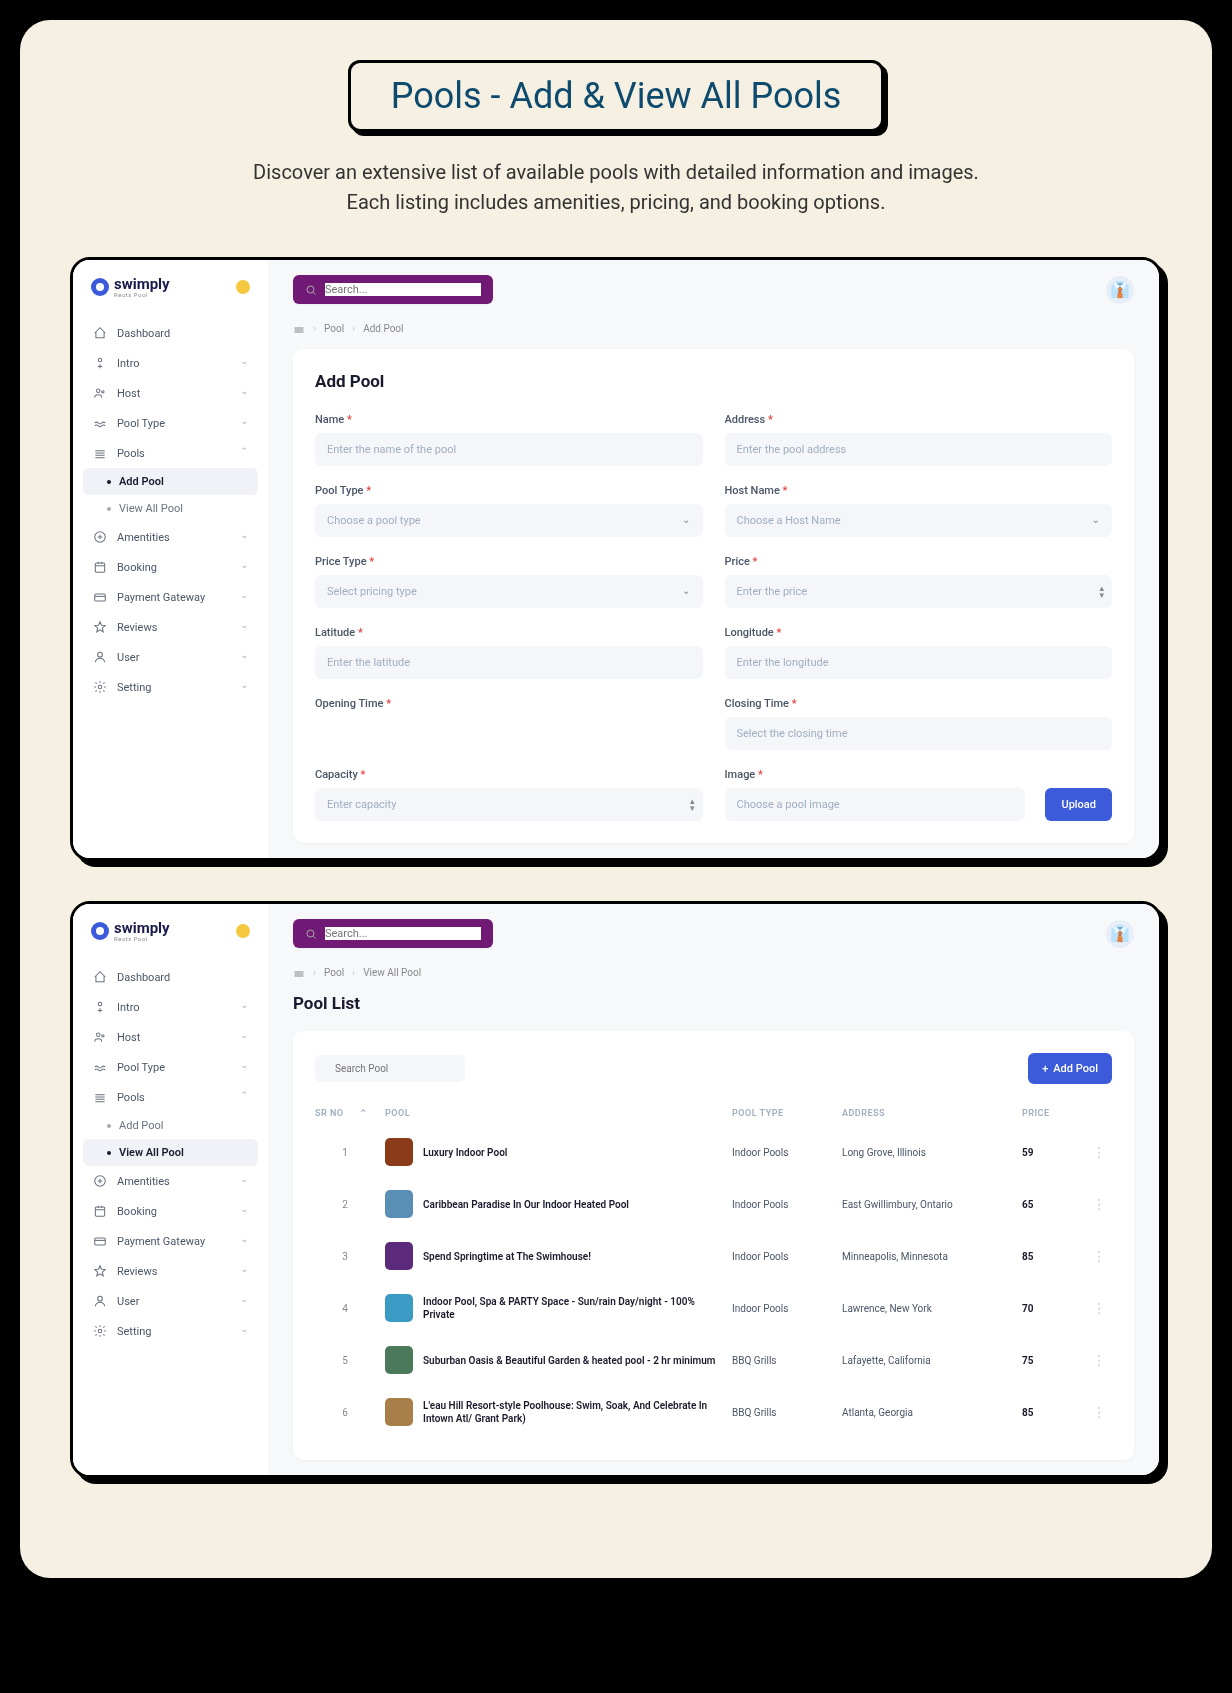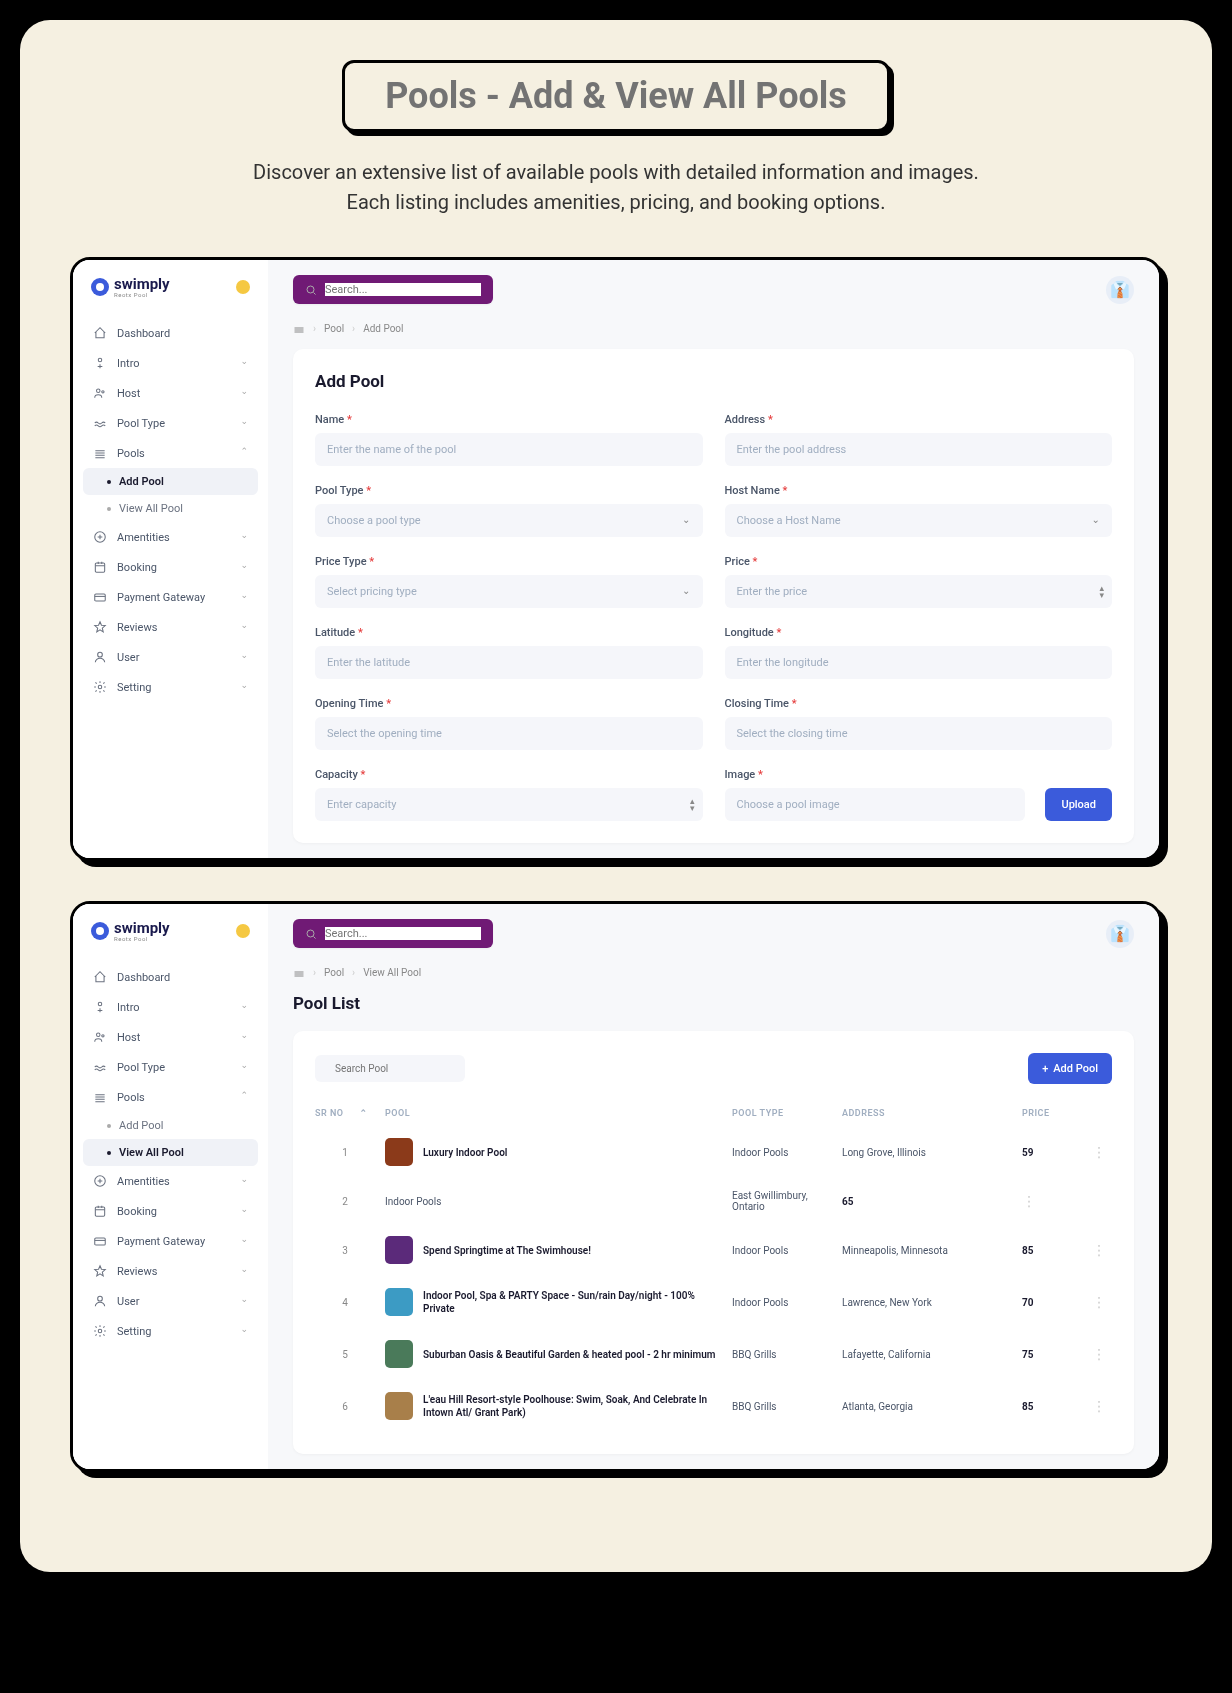--- a/index.html
+++ b/index.html
@@ -1,20 +1,20 @@
 <!DOCTYPE html>
 <html><head>
 <meta charset="utf-8">
 <style>
 *{box-sizing:border-box;margin:0;padding:0;font-family:-apple-system,BlinkMacSystemFont,"Segoe UI",Roboto,sans-serif}
 body{background:#000;padding:20px}
 .outer{background:#f5f0e1;border-radius:30px;padding:40px 50px 60px;max-width:1232px;margin:0 auto}
 .title-box{border:3px solid #000;border-radius:12px;padding:12px 40px;display:inline-block;background:#f5f0e1;box-shadow:4px 4px 0 #000}
 .title-wrap{text-align:center;margin-bottom:25px}
-.title-box h1{font-size:36px;font-weight:700;color:#737373}
+.title-box h1{font-size:36px;font-weight:400;color:#0c4a6e}
 .subtitle{text-align:center;font-size:20px;color:#333;line-height:1.5;margin-bottom:40px}
 .screen{background:#fff;border:3px solid #000;border-radius:20px;overflow:hidden;box-shadow:6px 6px 0 #000;margin-bottom:40px}
 .app{display:flex;background:#f7f8fa;min-height:520px}
 .sidebar{width:195px;background:#fff;padding:15px 10px;flex-shrink:0}
 .logo{display:flex;align-items:center;padding:0 8px 20px;justify-content:space-between}
 .logo-main{display:flex;align-items:center;gap:5px}
 .logo-icon{width:18px;height:18px;background:#3b5bdb;border-radius:50%;position:relative}
 .logo-icon::after{content:"";position:absolute;width:8px;height:8px;background:#fff;border-radius:50%;top:5px;left:5px}
 .logo-text{font-weight:700;font-size:15px;color:#1a1a4d}
 .logo-sub{font-size:6px;color:#888;letter-spacing:0.5px;margin-top:-2px}
@@ -283,23 +283,20 @@
                 </div>
               </div>
             <div class="field">
                 <label><span>Price</span> <span class="req">*</span></label>
                 <div class="num-wrap"><input class="input" placeholder="Enter the price" style=""><span class="num-spin">▴<br>▾</span></div>
               </div>
             <div class="field"><label><span>Latitude</span> <span class="req">*</span></label><input class="input" placeholder="Enter the latitude" style=""></div>
             <div class="field"><label><span>Longitude</span> <span class="req">*</span></label><input class="input" placeholder="Enter the longitude" style=""></div>
             <div class="field">
                 <label><span>Opening Time</span> <span class="req">*</span></label>
-                <div class="select">
-                  <span class="sv">Select the opening time</span>
-                </div>
               </div>
             <div class="field">
                 <label><span>Closing Time</span> <span class="req">*</span></label>
                 <div class="select">
                   <span class="sv">Select the closing time</span>
                 </div>
               </div>
             <div class="field">
                 <label><span>Capacity</span> <span class="req">*</span></label>
                 <div class="num-wrap"><input class="input" placeholder="Enter capacity" style=""><span class="num-spin">▴<br>▾</span></div>
@@ -526,20 +523,24 @@
       <div class="pool-img" style="background:#8b3a1a"></div>
       <div class="pool-name">Luxury Indoor Pool</div>
     </div>
     <div>Indoor Pools</div>
     <div>Long Grove, Illinois</div>
     <div class="price-col">59</div>
     <div class="more">⋮</div>
   </div>
                 <div class="trow">
     <div class="sr-col">2</div>
+    <div class="pool-cell">
+      <div class="pool-img" style="background:#5a8fb5"></div>
+      <div class="pool-name">Caribbean Paradise In Our Indoor Heated Pool</div>
+    </div>
     <div>Indoor Pools</div>
     <div>East Gwillimbury, Ontario</div>
     <div class="price-col">65</div>
     <div class="more">⋮</div>
   </div>
                 <div class="trow">
     <div class="sr-col">3</div>
     <div class="pool-cell">
       <div class="pool-img" style="background:#5b2a7a"></div>
       <div class="pool-name">Spend Springtime at The Swimhouse!</div>

